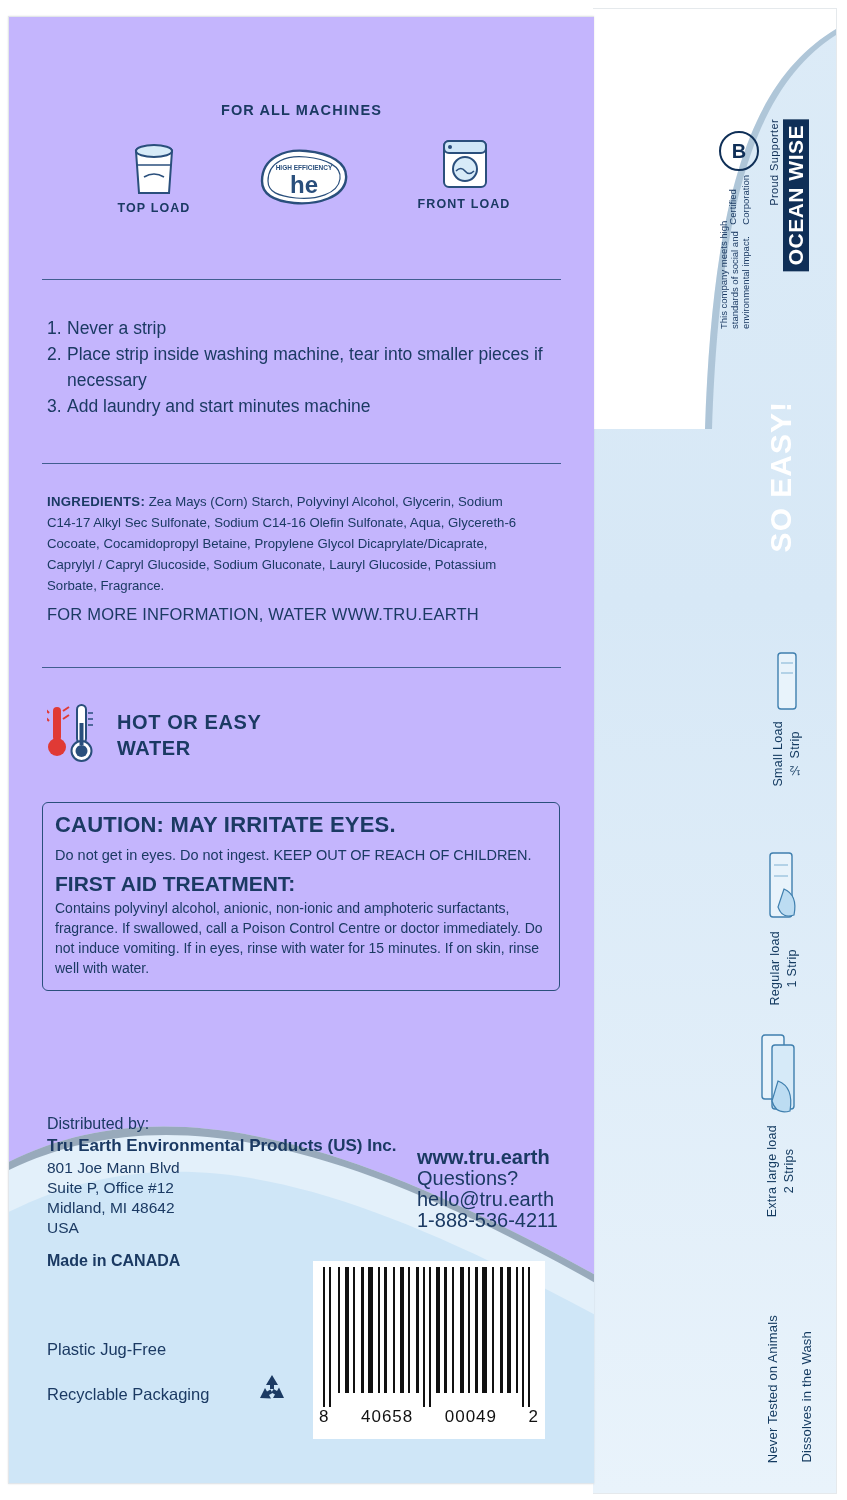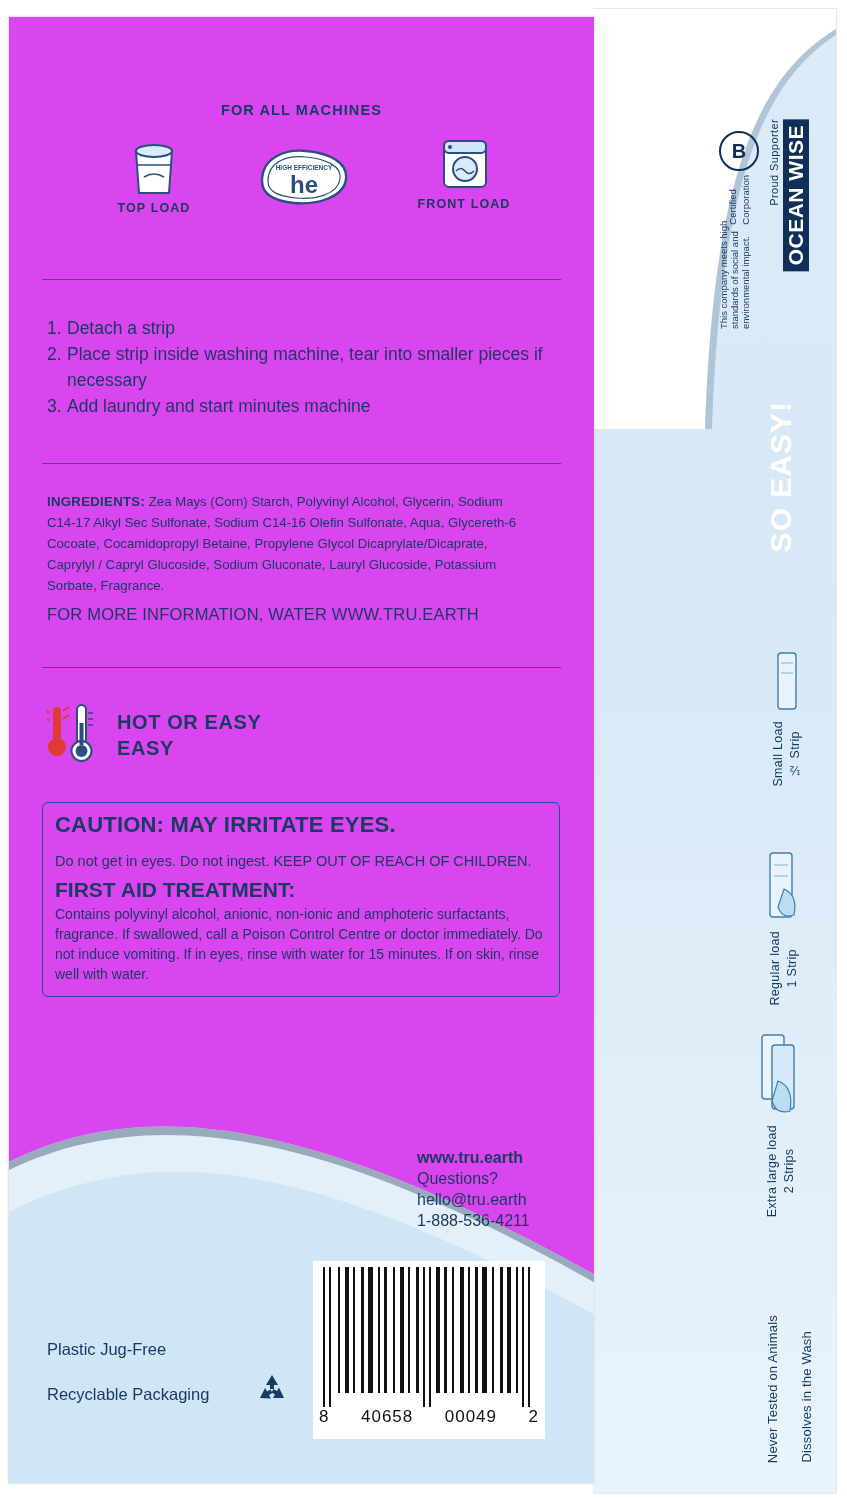--- a/index.html
+++ b/index.html
@@ -24,21 +24,21 @@
     height: 1484px;
   }
 
   
   .panel-main {
     position: absolute;
     left: 0;
     top: 8px;
     width: 585px;
     height: 1466px;
-    background: #d946ef;
+    background: #c4b5fd;
     border: 1px solid #e2e6ea;
     border-right: none;
     box-shadow: 0 0 2px rgba(0,0,0,0.10);
     overflow: hidden;
   }
 
   
   .wave-bottom {
     position: absolute;
     left: -10px;
@@ -174,21 +174,21 @@
     color: #1b3a63;
   }
   .caution h3 {
     margin: 0;
     font-size: 22px;
     font-weight: 700;
     letter-spacing: .2px;
   }
   .caution .sub {
     font-size: 14.5px;
-    margin-top: 14px;
+    margin-top: 8px;
     line-height: 19px;
   }
   .caution h4 {
     margin: 7px 0 0 0;
     font-size: 21px;
     font-weight: 700;
   }
   .caution .body {
     font-size: 14px;
     line-height: 20px;
@@ -206,21 +206,21 @@
   .footer .dist-label { font-size: 16px; }
   .footer .company { font-size: 17px; font-weight: 700; margin-top: 3px; }
   .footer .addr { font-size: 15.5px; line-height: 20px; margin-top: 2px; }
   .footer .made { font-size: 16px; font-weight: 700; margin-top: 14px; }
 
   .contact {
     position: absolute;
     left: 408px;
     top: 1130px;
     color: #1b3a63;
-    font-size: 16px;
+    font-size: 20px;
     line-height: 21px;
   }
   .contact .url { font-weight: 700; }
 
   .eco1 {
     position: absolute;
     left: 38px;
     top: 1323px;
     font-size: 16.5px;
     color: #1b3a63;
@@ -504,21 +504,21 @@
           </svg>
         </div>
       </div>
     </div>
 
     <div class="rule" style="top:262px;"></div>
 
     <div class="steps">
       <div class="step">
         <span class="num">1.</span>
-        <span class="txt">Detach a strip</span>
+        <span class="txt">Never a strip</span>
       </div>
       <div class="step">
         <span class="num">2.</span>
         <span class="txt">Place strip inside washing machine, tear into smaller pieces if necessary</span>
       </div>
       <div class="step">
         <span class="num">3.</span>
         <span class="txt">Add laundry and start minutes machine</span>
       </div>
     </div>
@@ -543,31 +543,42 @@
         <path d="M16,8 L22,4 M16,16 L22,12" stroke="#e03a35" stroke-width="2"></path>
 
         <rect x="30" y="2" width="9" height="38" rx="4.5" fill="#ffffff" stroke="#2a4f7c" stroke-width="2"></rect>
         <circle cx="34.5" cy="48" r="10" fill="#ffffff" stroke="#2a4f7c" stroke-width="2"></circle>
         <rect x="32.5" y="20" width="4" height="22" fill="#2a4f7c"></rect>
         <circle cx="34.5" cy="48" r="6" fill="#2a4f7c"></circle>
         <path d="M41,10 L46,10 M41,16 L46,16 M41,22 L46,22" stroke="#2a4f7c" stroke-width="1.6"></path>
       </svg>
       <div class="labels">
         <div>HOT OR EASY</div>
-        <div>EASY</div>
+        <div>WATER</div>
       </div>
     </div>
 
     <div class="caution">
       <h3>CAUTION: MAY IRRITATE EYES.</h3>
       <div class="sub">Do not get in eyes. Do not ingest. KEEP OUT OF REACH OF CHILDREN.</div>
       <h4>FIRST AID TREATMENT:</h4>
       <div class="body">Contains polyvinyl alcohol,  anionic, non-ionic and amphoteric surfactants, fragrance. If swallowed, call a Poison Control Centre or doctor immediately. Do not induce vomiting. If in eyes, rinse with water for 15 minutes. If on skin, rinse well with water.</div>
     </div>
 
+    <div class="footer">
+      <div class="dist-label">Distributed by:</div>
+      <div class="company">Tru Earth Environmental Products (US) Inc.</div>
+      <div class="addr">
+        <div>801 Joe Mann Blvd</div>
+        <div>Suite P, Office #12</div>
+        <div>Midland, MI  48642</div>
+        <div>USA</div>
+      </div>
+      <div class="made">Made in CANADA</div>
+    </div>
 
     <div class="contact">
       <div class="url">www.tru.earth</div>
       <div>Questions?</div>
       <div>hello@tru.earth</div>
       <div>1-888-536-4211</div>
     </div>
 
     <div class="eco1">Plastic Jug-Free</div>
     <div class="eco2">Recyclable Packaging</div>

